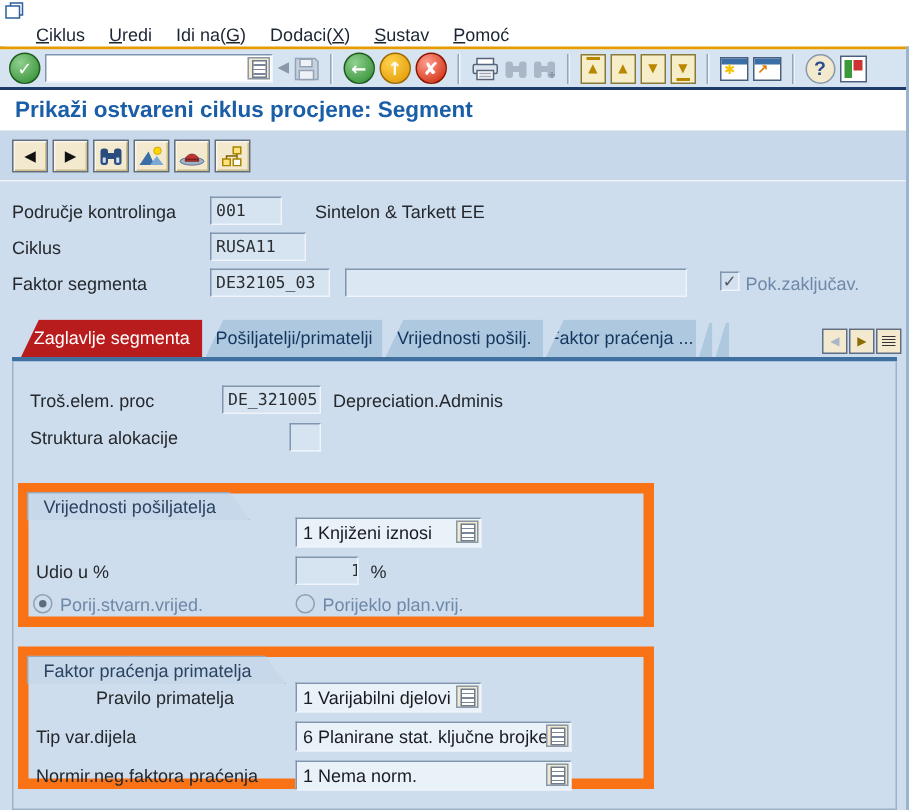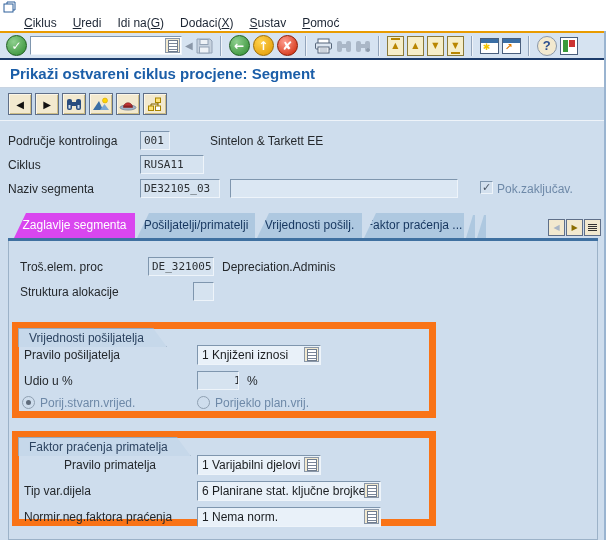--- a/index.html
+++ b/index.html
@@ -74,21 +74,21 @@
   .dd .combo-btn{top:1px;right:1px;}
   .chk{position:absolute;width:13px;height:13px;box-sizing:border-box;background:#d3e0ee;border:1px solid;
        border-color:#7f96ae #eef4fa #eef4fa #7f96ae;color:#4a5564;font-size:11px;line-height:11px;text-align:center;}
   .radio{position:absolute;width:13px;height:13px;border-radius:50%;box-sizing:border-box;
          border:1px solid #8fa0b2;background:#cedded;}
   .radio .dot{position:absolute;top:3px;left:3px;width:5px;height:5px;border-radius:50%;background:#5f6c7c;}
 
   
   .tab{position:absolute;top:213px;height:25px;line-height:25px;text-align:center;font-size:12px;
        clip-path:polygon(12px 0,100% 0,100% 100%,0 100%);background:#aec8e0;color:#16365f;cursor:default;}
-  .tab-active{background:#d946ef;color:#fff;font-weight:normal;z-index:2;text-align:center;}
+  .tab-active{background:#b91c1c;color:#fff;font-weight:normal;z-index:2;text-align:center;}
   .tab-sliver{position:absolute;top:215px;height:23px;width:9px;background:#aec8e0;
               clip-path:polygon(7px 0,100% 0,100% 100%,0 100%);}
   .tab-underline{position:absolute;top:238px;left:8px;width:590px;height:3px;background:#3f70a0;}
   .tab-body{position:absolute;top:241px;left:8px;width:590px;height:299px;box-sizing:border-box;
             border:1px solid #9cb2c8;border-top:none;background:#cedded;}
   .tsbtn{position:absolute;top:219px;width:17px;height:17px;background:#f2e9cf;border:1px solid #5f6f88;
          box-sizing:border-box;display:flex;align-items:center;justify-content:center;font-size:8px;}
   .tsbtn.dis{color:#a9b6c6;}
   .tslist{background:#f2e9cf;}
   .tslist .lines{width:9px;height:9px;background:repeating-linear-gradient(#f2e9cf 0 1px,#333 1px 2px);}
@@ -242,27 +242,27 @@
         <rect x="8.5" y="1" width="5" height="4.5" fill="#ffe27a" stroke="#a98500"></rect>
         <rect x="1.5" y="9" width="5" height="4.5" fill="#ffe27a" stroke="#a98500"></rect>
         <rect x="8.5" y="9" width="5" height="4.5" fill="#fff" stroke="#a98500"></rect>
       </svg>
     </div>
   </div>
 
   <div class="content"></div>
 
   <span class="lbl" style="left:8px;top:134px;">Područje kontrolinga</span>
-  <div class="fld" style="left:140px;top:131px;width:30px;">001</div>
+  <div class="fld" style="left:140px;top:131px;width:48px;">001</div>
   <span class="txt" style="left:210px;top:134px;">Sintelon &amp; Tarkett EE</span>
 
   <span class="lbl" style="left:8px;top:158px;">Ciklus</span>
   <div class="fld" style="left:140px;top:155px;width:64px;">RUSA11</div>
 
-  <span class="lbl" style="left:8px;top:182px;">Naziv segmenta</span>
+  <span class="lbl" style="left:8px;top:182px;">Faktor segmenta</span>
   <div class="fld" style="left:140px;top:179px;width:80px;">DE32105_03</div>
   <div class="fld fld-empty" style="left:230px;top:179px;width:228px;"></div>
   <div class="chk glyph" style="left:480px;top:181px;">✓</div>
   <span class="lbl lbl-dis" style="left:497px;top:182px;">Pok.zaključav.</span>
 
   <div class="tab tab-active" style="left:14px;width:121px;">Zaglavlje segmenta</div>
   <div class="tab" style="left:137px;width:118px;">Pošiljatelji/primatelji</div>
   <div class="tab" style="left:257px;width:105px;">Vrijednosti pošilj.</div>
   <div class="tab" style="left:364px;width:100px;">Faktor praćenja ...</div>
   <div class="tab-sliver" style="left:466px;"></div>
@@ -278,21 +278,20 @@
   <span class="lbl" style="left:20px;top:260px;">Troš.elem. proc</span>
   <div class="fld" style="left:148px;top:257px;width:66px;">DE_321005</div>
   <span class="txt" style="left:222px;top:260px;">Depreciation.Adminis</span>
 
   <span class="lbl" style="left:20px;top:285px;">Struktura alokacije</span>
   <div class="fld" style="left:193px;top:282px;width:21px;"></div>
 
   <div class="group" style="left:12px;top:322px;width:424px;height:96px;">
     <div class="group-title">Vrijednosti pošiljatelja</div>
   </div>
-  <span class="lbl" style="left:24px;top:348px;">Pravilo pošiljatelja</span>
   <div class="dd" style="left:197px;top:345px;width:124px;"><span>1 Knjiženi iznosi</span><div class="combo-btn">
         <div class="sheet"></div>
       </div></div>
   <span class="lbl" style="left:24px;top:374px;">Udio u %</span>
   <div class="fld" style="left:197px;top:371px;width:42px;padding-left:36px;">100,00</div>
   <span class="txt" style="left:247px;top:374px;">%</span>
   <div class="radio" style="left:22px;top:396px;">
       <div class="dot"></div>
     </div>
   <span class="lbl lbl-dis" style="left:40px;top:396px;">Porij.stvarn.vrijed.</span>

